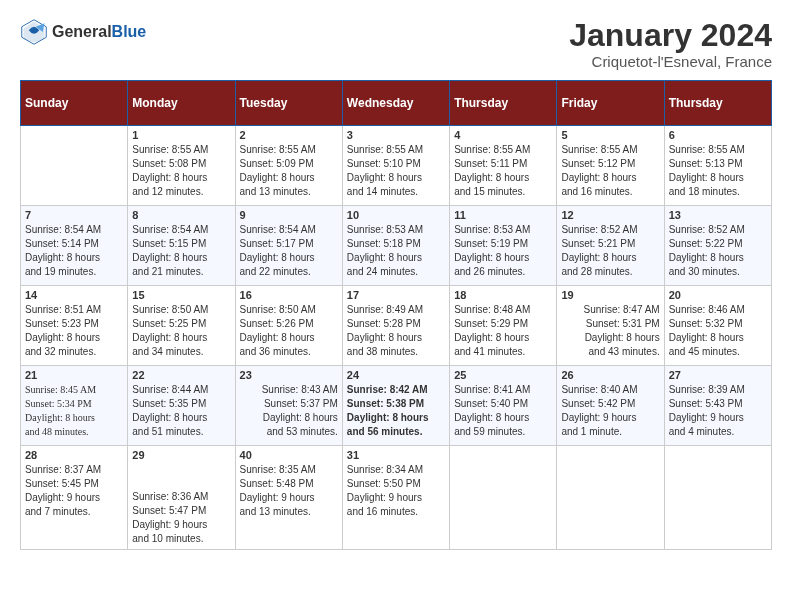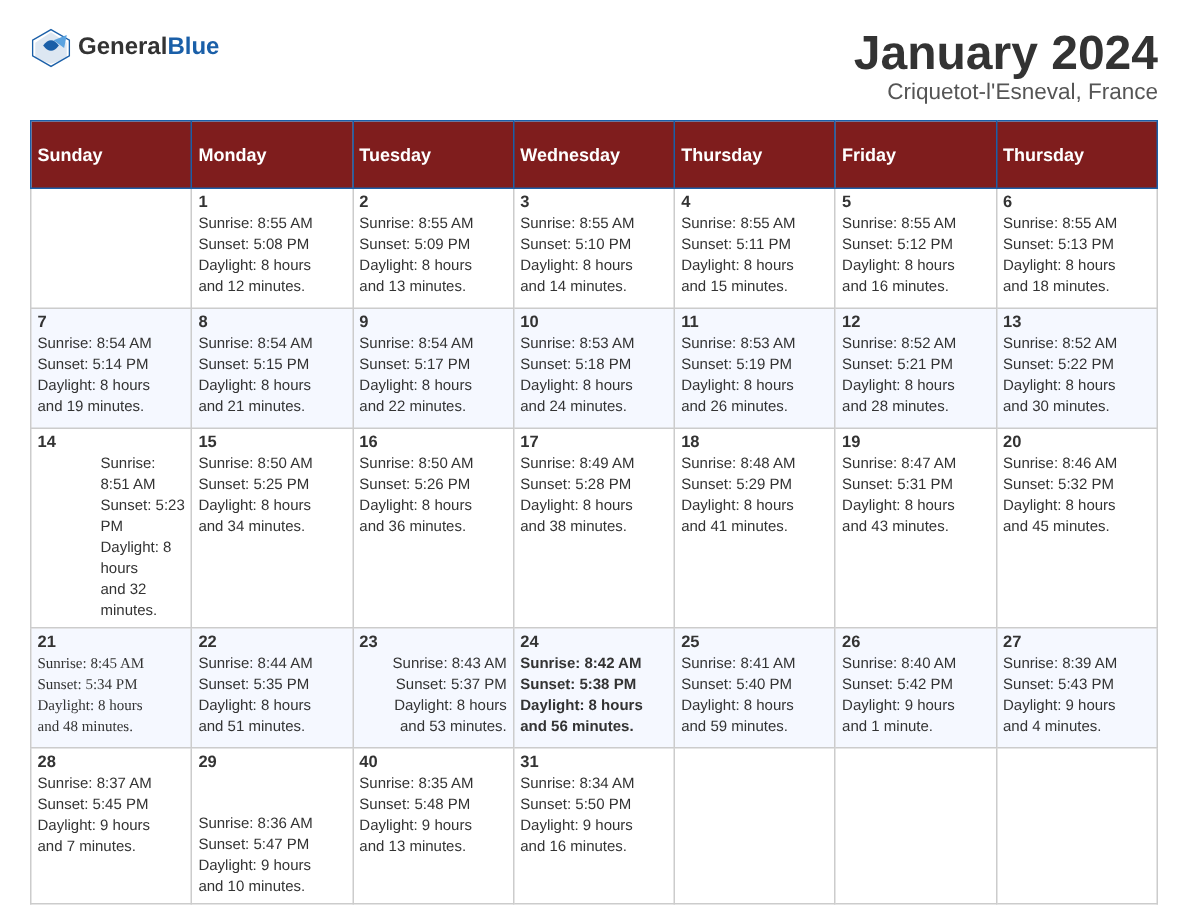--- a/index.html
+++ b/index.html
@@ -219,21 +219,21 @@
             <span class="day-num">13</span>
             <div class="cell-content" style="white-space: pre-line;">Sunrise: 8:52 AM
 Sunset: 5:22 PM
 Daylight: 8 hours
 and 30 minutes.</div>
           </td>
         </tr>
         <tr>
           <td>
             <span class="day-num">14</span>
-            <div class="cell-content" style="white-space: pre-line; margin-left: 42px;">Sunrise: 8:51 AM
+            <div class="cell-content" style="white-space: pre-line;">Sunrise: 8:51 AM
 Sunset: 5:23 PM
 Daylight: 8 hours
 and 32 minutes.</div>
           </td>
           <td>
             <span class="day-num">15</span>
             <div class="cell-content" style="white-space: pre-line;">Sunrise: 8:50 AM
 Sunset: 5:25 PM
 Daylight: 8 hours
 and 34 minutes.</div>
@@ -254,21 +254,21 @@
           </td>
           <td>
             <span class="day-num">18</span>
             <div class="cell-content" style="white-space: pre-line;">Sunrise: 8:48 AM
 Sunset: 5:29 PM
 Daylight: 8 hours
 and 41 minutes.</div>
           </td>
           <td>
             <span class="day-num">19</span>
-            <div class="cell-content" style="white-space: pre-line;">Sunrise: 8:47 AM
+            <div class="cell-content" style="white-space: pre-line; text-align: right;">Sunrise: 8:47 AM
 Sunset: 5:31 PM
 Daylight: 8 hours
 and 43 minutes.</div>
           </td>
           <td>
             <span class="day-num">20</span>
             <div class="cell-content" style="white-space: pre-line;">Sunrise: 8:46 AM
 Sunset: 5:32 PM
 Daylight: 8 hours
 and 45 minutes.</div>

